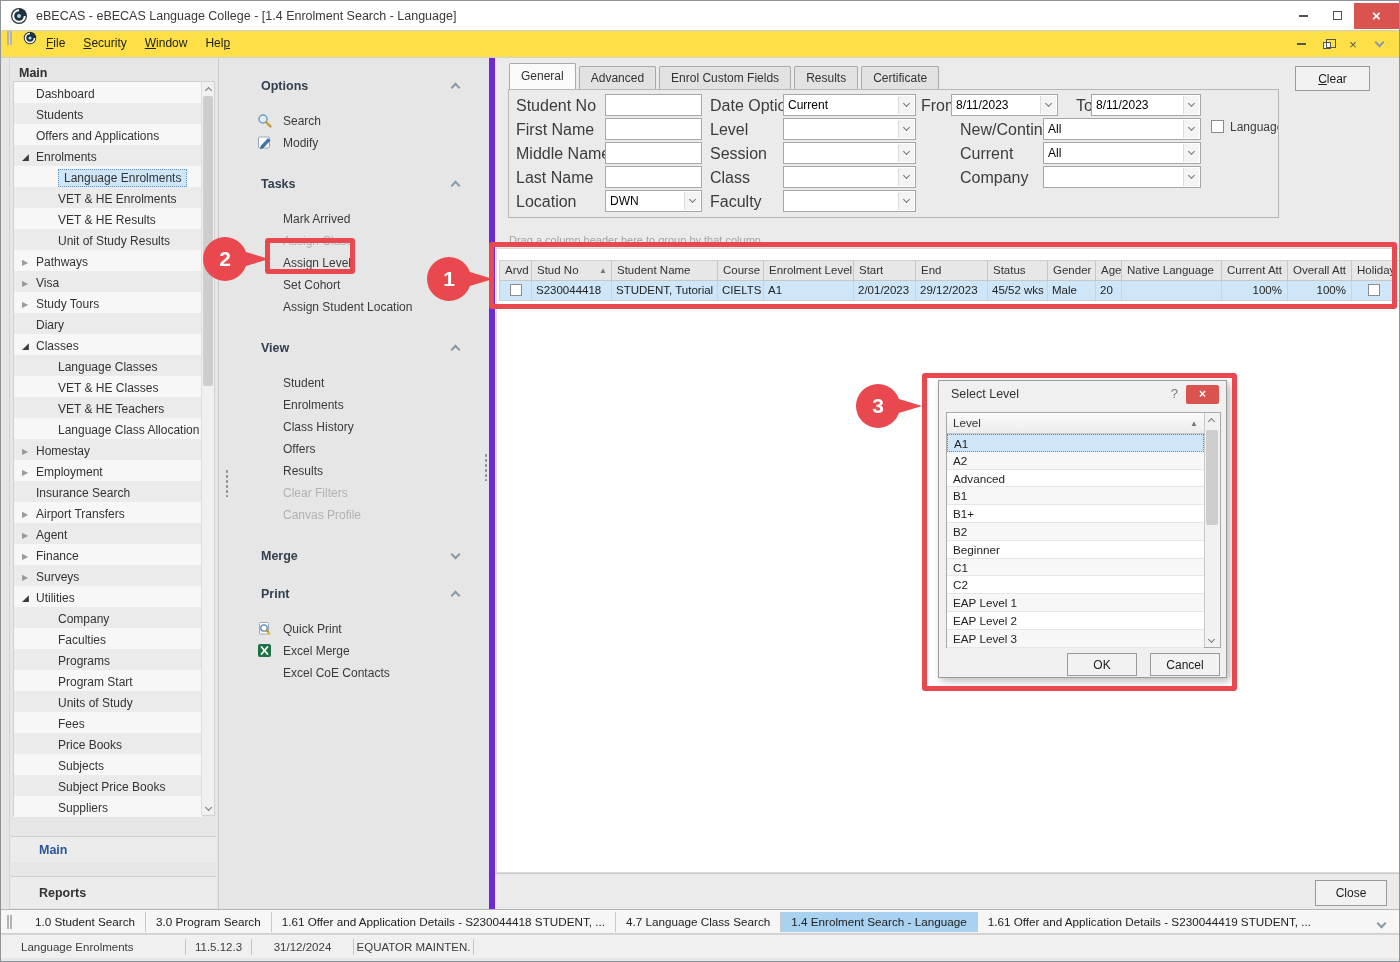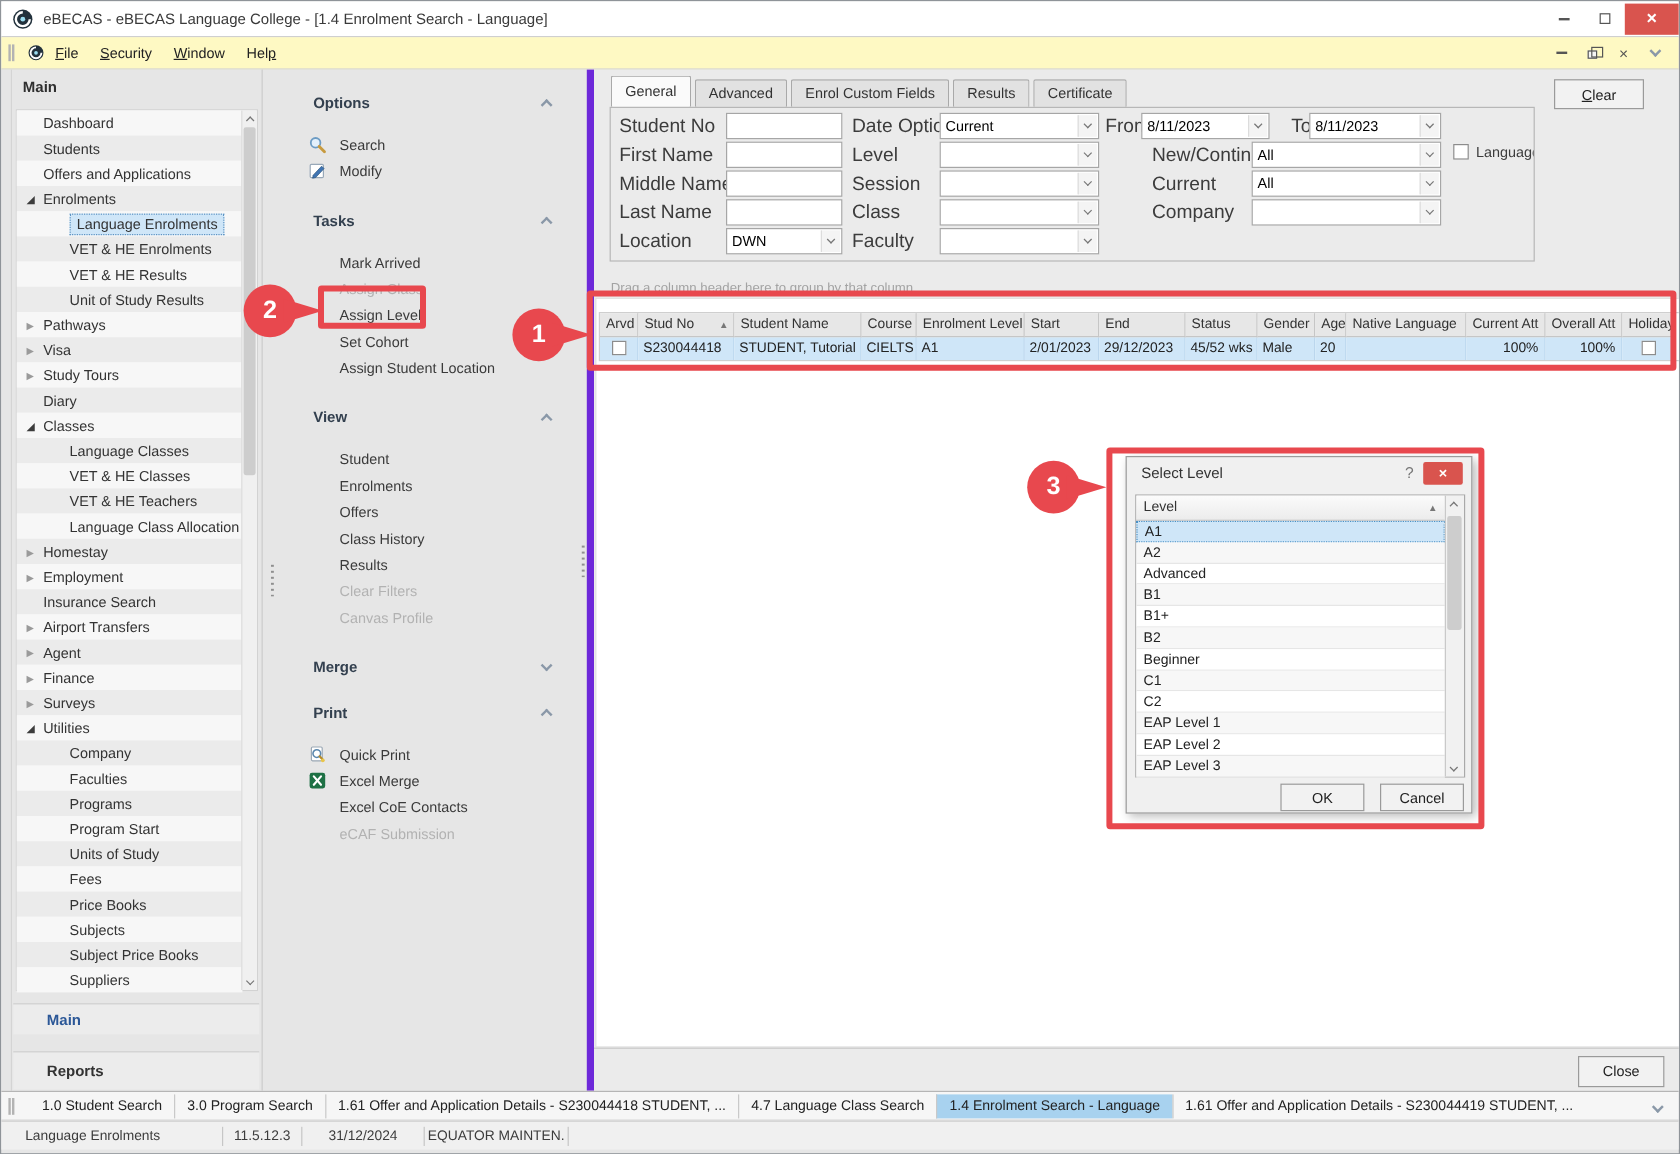--- a/index.html
+++ b/index.html
@@ -16,37 +16,37 @@
   .app-ico.small{margin-left:4px}
   .title{font-size:12.5px;color:#3a3a3a;margin-left:8px;flex:1}
   .wbtn{width:34px;height:26px;display:flex;align-items:center;justify-content:center;color:#444;margin-top:0}
   .wbtn.close{width:45px;background:var(--c-titlebar_close);color:#fff;font-size:15px;font-weight:bold}
   .g-min{display:inline-block;width:9px;height:2px;background:#555}
   .g-max{display:inline-block;width:9px;height:9px;border:1.5px solid #555}
   .g-restore{position:relative;display:inline-block;width:8px;height:7px;border:1px solid #555;background:#f4f4f4;margin-top:3px}
   .g-restore::before{content:"";position:absolute;left:2px;top:-4px;width:8px;height:7px;border:1px solid #555}
 
   
-  .menubar{position:absolute;left:0;top:30px;right:0;height:27px;background:#fef9c3;border-bottom:1px solid #d2d2d2;display:flex;align-items:center}
+  .menubar{position:absolute;left:0;top:30px;right:0;height:27px;background:#fde047;border-bottom:1px solid #d2d2d2;display:flex;}
   .grip{display:inline-block;width:2px;height:14px;background:#b3b3b3;box-shadow:3px 0 0 #b3b3b3;margin:0 10px 0 6px}
   .menu-items{display:flex}
   .menu-item{font-size:12px;color:#222;padding:0 9px;height:25px;line-height:25px}
   .mdi-ctrls{margin-left:auto;margin-right:10px;display:flex;gap:6px;align-items:center}
   .mdi{width:20px;height:18px;display:flex;align-items:center;justify-content:center;color:#555;font-size:13px}
 
   
   .chev{display:inline-block;width:7px;height:7px;border-right:2px solid #8a98a8;border-bottom:2px solid #8a98a8;transform:rotate(45deg);margin-top:-3px}
   .chev.up{transform:rotate(-135deg);margin-top:3px}
   .chev.small{width:5px;height:5px;border-width:1.5px;border-color:#777}
 
   
   .leftpane{position:absolute;left:0;top:57px;width:218px;height:851px;background:#e6e6e6;border-right:1px solid #c9c9c9}
   .leftpane::before{content:"";position:absolute;left:8px;top:0;bottom:0;width:1px;background:#d4d4d4}
   .nav-caption{position:absolute;left:18px;top:8px;font-size:12.5px;font-weight:bold;color:#2f2f2f}
-  .treebox{position:absolute;left:12px;top:33px;width:202px;height:735px;background:#f7f7f7;border:1px solid #d2d2d2}
+  .treebox{position:absolute;left:12px;top:23px;width:202px;height:735px;background:#f7f7f7;border:1px solid #d2d2d2}
   .tree-row{height:21px;line-height:21px;padding-left:8px;white-space:nowrap;overflow:hidden;background:#f7f7f7;width:188px}
   .tree-row.alt{background:#ebebeb}
   .tg{display:inline-block;width:14px;font-size:8px;color:#9a9a9a;vertical-align:1px}
   .tg.exp{font-size:9px;color:#3c3c3c}
   .tl{font-size:12px;color:#333}
   .tl.l2{margin-left:22px}
   .tl.sel-chip{background:var(--c-selection);border:1px dotted #5e93c2;padding:1px 5px}
   .vscroll{position:absolute;right:0;top:0;bottom:0;width:13px;background:#f0f0f0;border-left:1px solid #ddd}
   .sarr{position:absolute;left:0;width:12px;height:13px;display:flex;align-items:center;justify-content:center}
   .sarr.top{top:0}.sarr.bot{bottom:0}
@@ -275,22 +275,22 @@
           <div class="aitem"><span>Set Cohort</span></div>
           <div class="aitem"><span>Assign Student Location</span></div>
         </div>
         <div class="asec">
           <div class="asec-h">
             <span class="asec-t">View</span>
             <i class="chev up"></i>
           </div>
           <div class="aitem"><span>Student</span></div>
           <div class="aitem"><span>Enrolments</span></div>
+          <div class="aitem"><span>Class History</span></div>
           <div class="aitem"><span>Offers</span></div>
-          <div class="aitem"><span>Class History</span></div>
           <div class="aitem"><span>Results</span></div>
           <div class="aitem dis"><span>Clear Filters</span></div>
           <div class="aitem dis"><span>Canvas Profile</span></div>
         </div>
         <div class="asec">
           <div class="asec-h">
             <span class="asec-t">Merge</span>
             <i class="chev down"></i>
           </div>
         </div>
@@ -303,21 +303,20 @@
                 <rect x="2.5" y="1.5" width="9" height="11.5" fill="#fff" stroke="#9aa7b4" rx="1"></rect>
                 <circle cx="7" cy="7" r="3.2" fill="none" stroke="#5b87ad" stroke-width="1.3"></circle>
                 <line x1="9.3" y1="9.3" x2="11.6" y2="11.6" stroke="#b28a2e" stroke-width="1.8" stroke-linecap="round"></line>
                 <circle cx="12" cy="12.6" r="1.6" fill="#e8c54a"></circle>
               </svg></span><span>Quick Print</span></div>
           <div class="aitem"><span class="aicon"><svg width="15" height="15" viewBox="0 0 15 15">
                 <rect x="1" y="1" width="13" height="13" rx="2" fill="#1e7145"></rect>
                 <path d="M4.5 4 L10.5 11 M10.5 4 L4.5 11" stroke="#fff" stroke-width="1.8" stroke-linecap="round"></path>
               </svg></span><span>Excel Merge</span></div>
           <div class="aitem"><span>Excel CoE Contacts</span></div>
-          <div class="aitem dis"><span>eCAF Submission</span></div>
         </div>
       </div>
   </div>
 
   <div class="dots d2"></div>
 
   <div class="mainpane">
     <div class="tabstrip">
         <div class="stab active">General</div>
         <div class="stab">Advanced</div>

